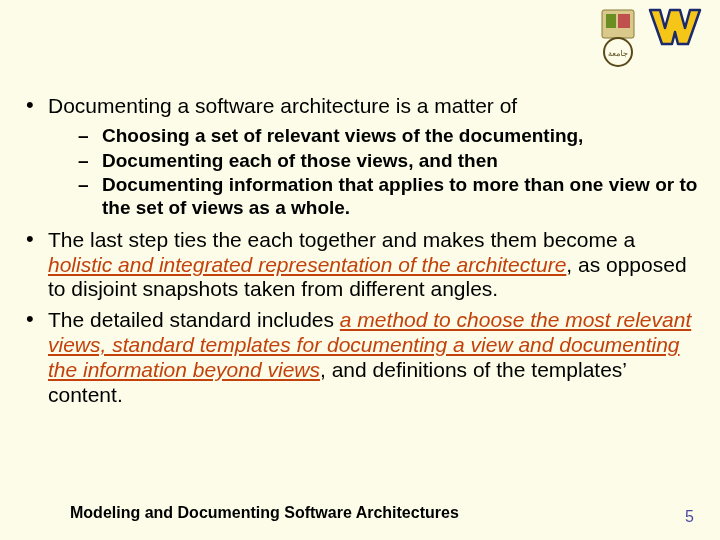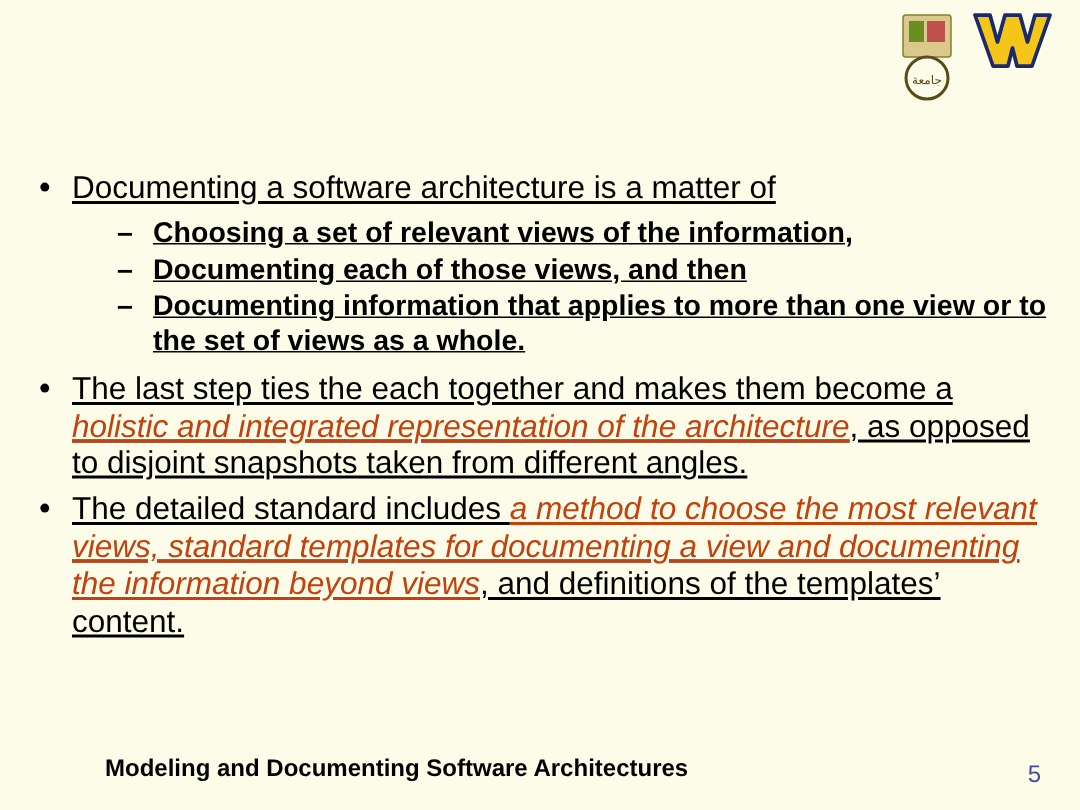--- a/index.html
+++ b/index.html
@@ -40,26 +40,25 @@
     text-decoration: underline;
   }
   .logo-wv {
     display: block;
   }
   .logo-seal {
     display: block;
   }
   .body {
     position: absolute;
-    top: 114px;
+    top: 94px;
     left: 20px;
     width: 680px;
     font-size: 21px;
     line-height: 1.18;
-    text-decoration: underline;
   }
   ul.top {
     list-style: none;
     margin: 0;
     padding: 0;
   }
   ul.top > li {
     position: relative;
     padding-left: 28px;
     margin-bottom: 6px;
@@ -134,21 +133,21 @@
 
   <div class="title">
     <br>
   </div>
 
   <div class="body">
     <ul class="top">
       <li>
         <span>Documenting a software architecture is a matter of</span>
         <ul class="sub">
-          <li>Choosing a set of relevant views of the information,</li>
+          <li>Choosing a set of relevant views of the documenting,</li>
           <li>Documenting each of those views, and then</li>
           <li>Documenting information that applies to more than one view or to the set of views as a whole.</li>
         </ul>
       </li>
       <li>
         <span>The last step ties the each together and makes them become a </span>
         <span class="hi">holistic and integrated representation of the architecture</span><span>, as opposed to disjoint snapshots taken from different angles.</span>
       </li>
       <li>
         <span>The detailed standard includes </span>

